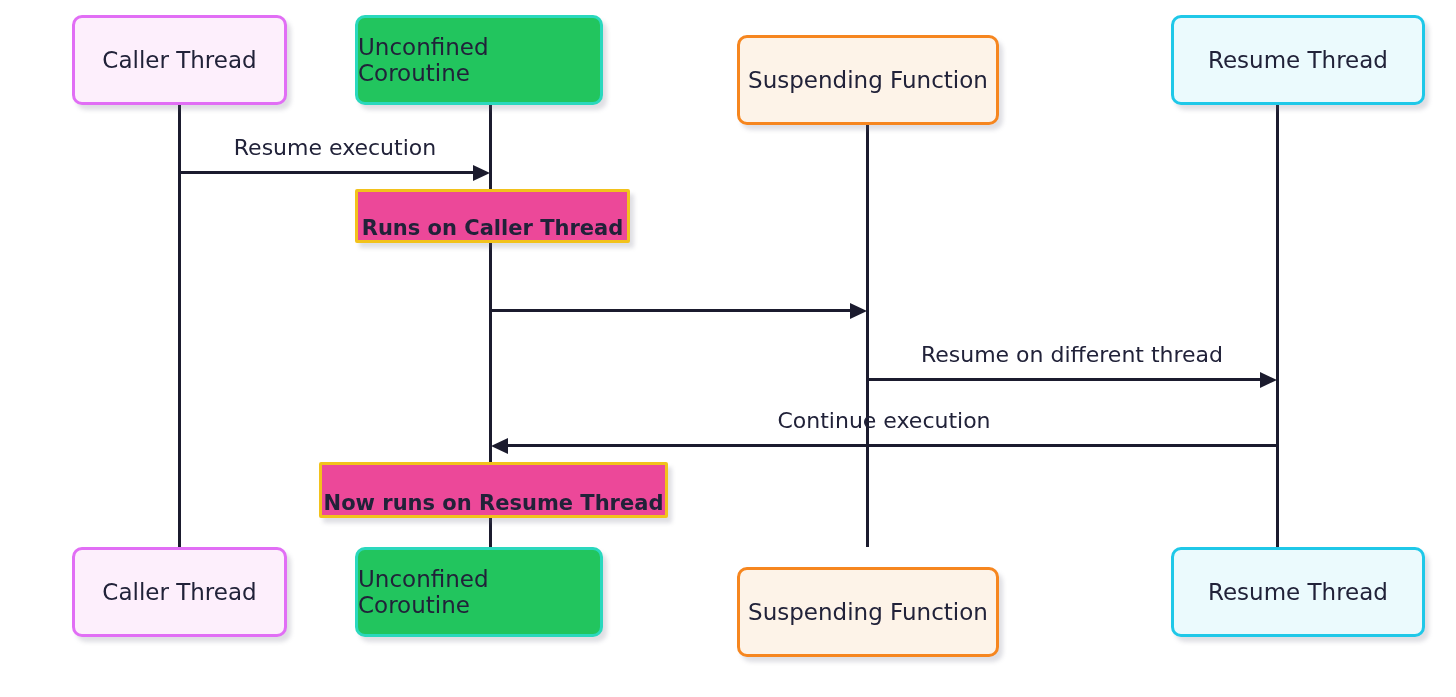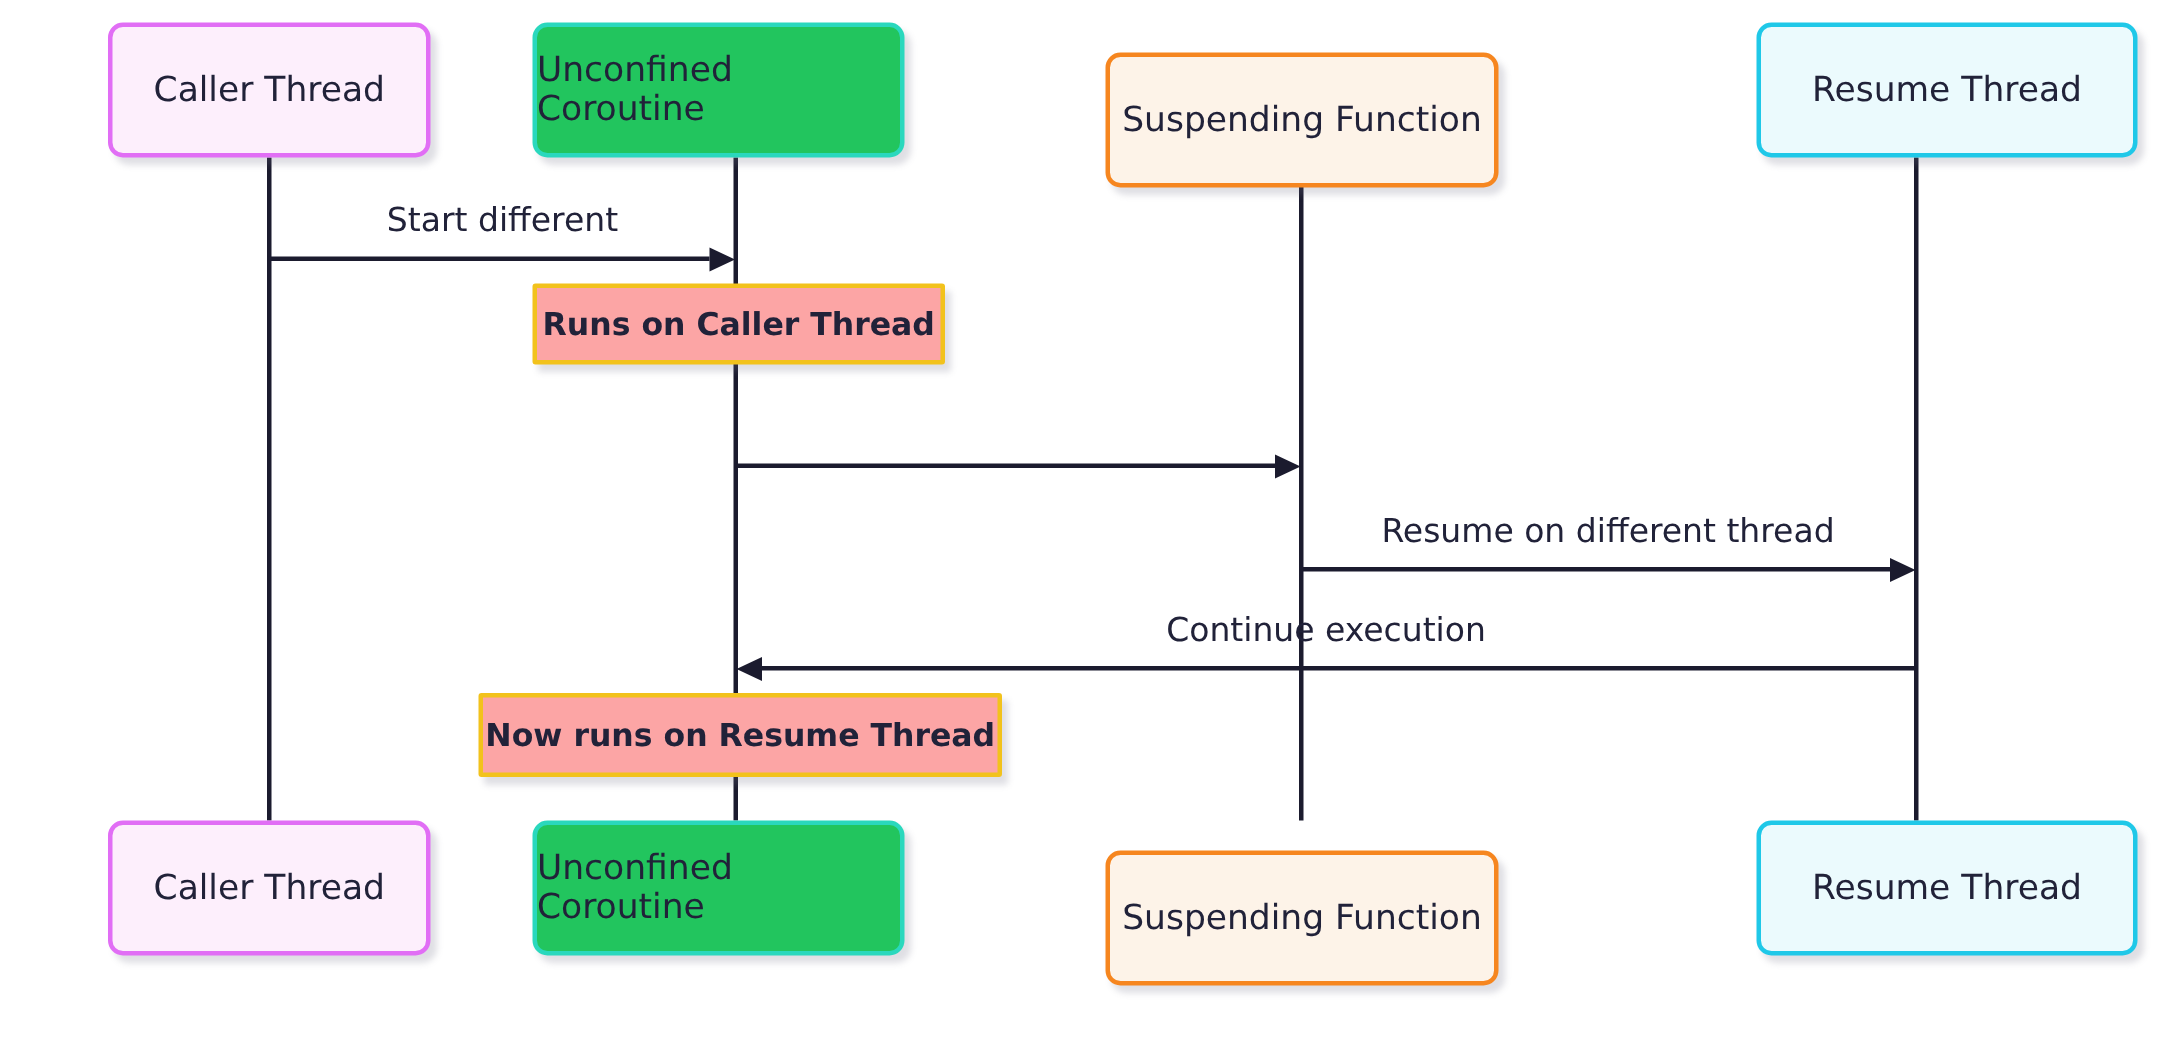--- a/index.html
+++ b/index.html
@@ -72,24 +72,24 @@
     text-align: center;
     font-size: 22px;
     color: #212239;
     z-index: 2;
   }
 
   
   .note {
     position: absolute;
     border: 3px solid #f2c21c;
-    background: #fca5a5;
+    background: #ec4899;
     border-radius: 2px;
     display: flex;
-    align-items: center;
+    align-items: flex-end;
     justify-content: center;
     font-size: 21px;
     font-weight: bold;
     color: #212239;
     box-shadow: 4px 5px 4px rgba(110, 110, 130, 0.22);
     z-index: 4;
   }
   .note.n0 { left: 355px; top: 189px; width: 275px; height: 54px; }
   .note.n1 { left: 319px; top: 462px; width: 349px; height: 56px; }
 
@@ -126,21 +126,21 @@
   <div class="actor row-top p1">
     <span>Unconfined Coroutine</span>
   </div>
   <div class="actor row-top p2">
     <span>Suspending Function</span>
   </div>
   <div class="actor row-top p3">
     <span>Resume Thread</span>
   </div>
 
-  <div class="msg-label m0-label">Start different</div>
+  <div class="msg-label m0-label">Resume execution</div>
   <div class="msg-line m0-line"></div>
   <div class="arrow-head right m0-head"></div>
 
   <div class="note n0">
     <span>Runs on Caller Thread</span>
   </div>
 
   <div class="msg-line m1-line"></div>
   <div class="arrow-head right m1-head"></div>
 

